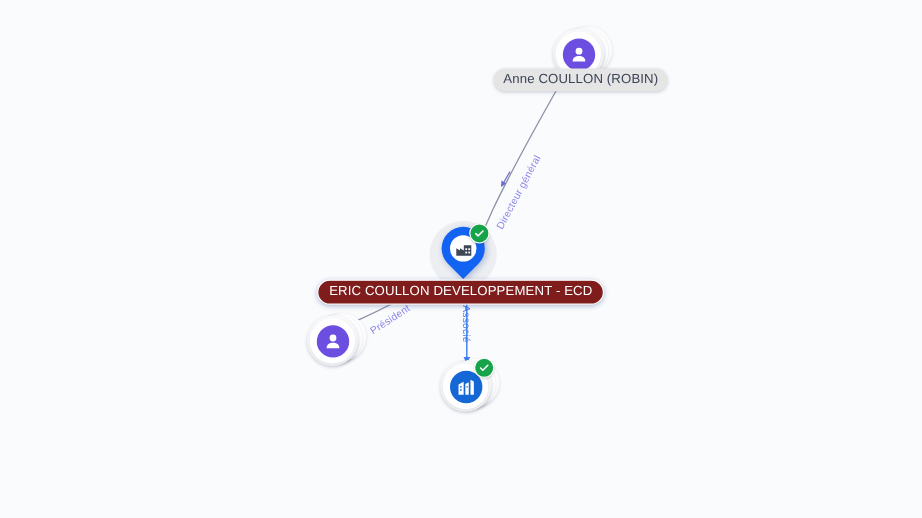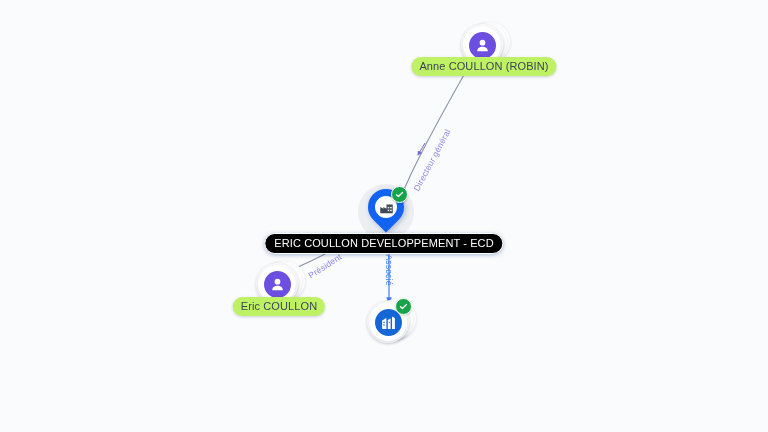--- a/index.html
+++ b/index.html
@@ -141,26 +141,26 @@
     left: 0;
     transform: translateX(-50%);
     white-space: nowrap;
     border-radius: 11px;
     padding: 3px 8px 4px;
     font-size: 11px;
     line-height: 12px;
     letter-spacing: .1px;
   }
   .node-label.plain {
-    background: #bef264;
+    background: #e5e5e5;
     color: #3c4356;
     box-shadow: 0 1px 3px rgba(40,50,80,.22);
   }
   .node-label.selected {
-    background: #000000;
+    background: #7f1d1d;
     color: #ffffff;
     border: 1.5px solid #ffffff;
     box-shadow: 0 1px 4px rgba(20,60,140,.35);
     font-size: 11px;
     padding: 3px 9px 4px;
   }
 
   
   .edge-label {
     position: absolute;
@@ -253,21 +253,20 @@
       <div class="avatar-circle">
         <div class="avatar-inner">
           <svg width="17" height="17" viewBox="0 0 24 24">
             <circle cx="12" cy="8" r="4" fill="#ffffff"></circle>
             <path d="M4.5 20c0-4.2 3.4-6.3 7.5-6.3s7.5 2.1 7.5 6.3z" fill="#ffffff"></path>
           </svg>
         </div>
       </div>
     </div>
   </div>
-  <div class="node-label plain" style="left:279px; top:297px;">Eric COULLON</div>
 
   <div class="node" style="left:390px; top:320px;">
     <div class="node-visual">
       <div class="stack s1"></div>
       <div class="stack s2"></div>
       <div class="stack s3"></div>
       <div class="stack s4"></div>
       <div class="avatar-circle">
         <div class="avatar-inner company">
           <svg width="17" height="17" viewBox="0 0 24 24">

